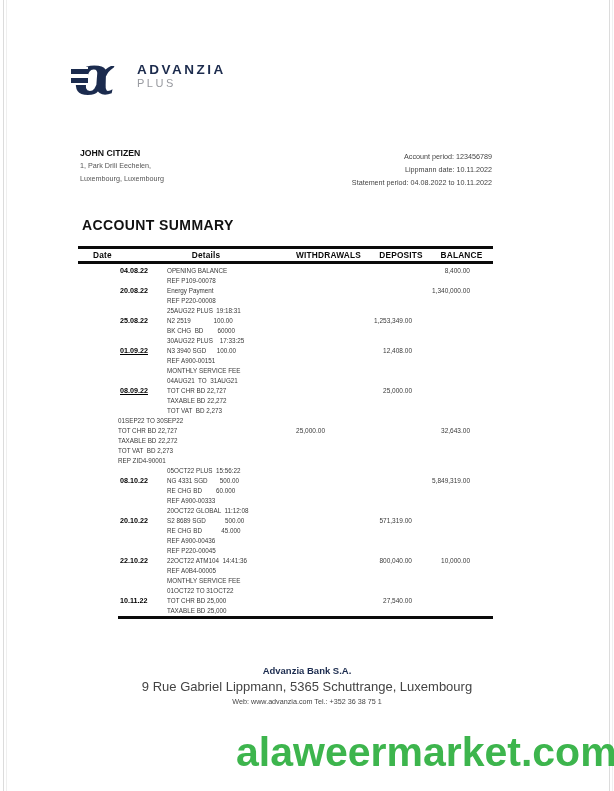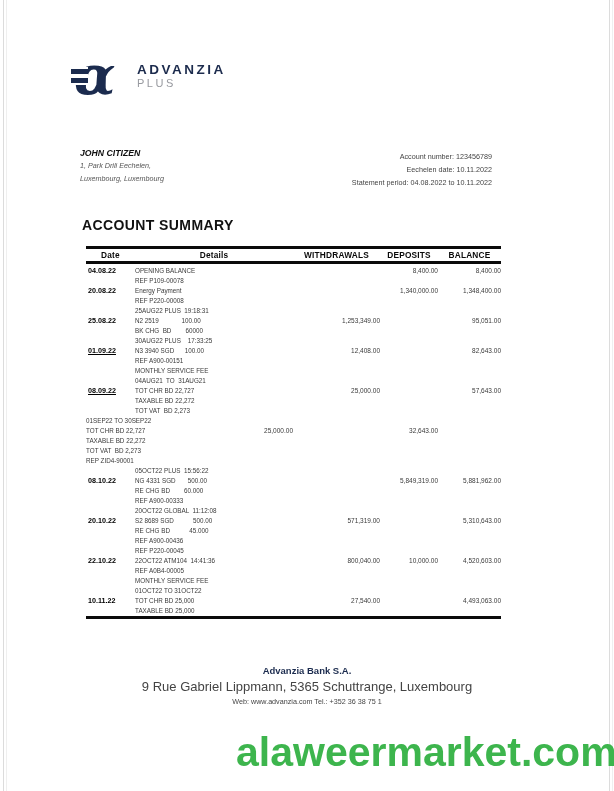--- a/index.html
+++ b/index.html
@@ -13,34 +13,34 @@
   
   .logo { position:absolute; left:74px; top:50px; display:flex; align-items:center; gap:11px; }
   .alpha-wrap { position:relative; width:52px; height:52px; }
   .alpha { font-family:"DejaVu Serif", serif; font-style:italic; font-weight:bold; font-size:54px; line-height:50px; color:#1b2b4e; }
   .ebar { position:absolute; left:-3px; width:17px; height:4.5px; background:#1b2b4e; box-shadow:0 -2px 0 #fff, 0 2px 0 #fff; }
   .ebar.b1 { top:19px; } .ebar.b2 { top:28px; }
   .brand-name { font-size:13.5px; font-weight:bold; letter-spacing:2.5px; color:#1c2b4d; line-height:15px; }
   .brand-type { font-size:11px; letter-spacing:2.5px; color:#97999f; line-height:13px; }
 
   
-  .customer { position:absolute; left:80px; top:147px;font-style:italic; }
+  .customer { position:absolute; left:80px; top:147px; }
   .customer-name { font-size:8.7px; font-weight:bold; color:#111; line-height:13px; }
   .customer-line { font-size:7.2px; color:#555; line-height:12.5px; }
   .acct-info { position:absolute; right:122px; top:150px; text-align:right; }
   .acct-line { font-size:7.2px; color:#444; line-height:13px; }
 
   
   .summary-title { position:absolute; left:82px; top:217px; font-size:14px; font-weight:bold; letter-spacing:0.4px; color:#111; }
 
   
-  .table { position:absolute; left:86px; top:246px; width:415px; }
+  .table { position:absolute; left:78px; top:246px; width:415px; }
   .thead { display:grid; grid-template-columns:49px 158px 87px 58px 63px; border-top:3px solid #0a0a0a; border-bottom:3px solid #0a0a0a; height:18px; align-items:center; }
   .th { font-size:8.3px; font-weight:bold; color:#0a0a0a; text-align:center; letter-spacing:0.2px; }
-  .tbody { height:355px; overflow:hidden; border-bottom:3px solid #0a0a0a; padding-top:2px; }
+  .tbody { height:355px; overflow:hidden; border-bottom:3px solid #0a0a0a; padding-top:2px;margin-left:40px; }
   .trow { display:grid; grid-template-columns:49px 158px 87px 58px 63px; }
   .c-date { font-size:7.2px; font-weight:bold; color:#000; line-height:10px; padding-left:2px; }
   .c-details { font-size:6.3px; color:#3a3a3a; }
   .dline { line-height:10px; white-space:pre; }
   .amt { font-size:6.5px; color:#3a3a3a; line-height:10px; text-align:right; }
 
   
   .footer { position:absolute; left:0; top:663px; width:614px; text-align:center; }
   .footer-bank { font-size:9.5px; font-weight:bold; color:#1b2b4e; line-height:16px; }
   .footer-addr { font-size:13px; color:#444; line-height:15px; }
@@ -70,22 +70,22 @@
     </div>
   </div>
 
   <div class="customer">
     <div class="customer-name">JOHN CITIZEN</div>
     <div class="customer-line">1, Park Drili Eechelen,</div>
     <div class="customer-line">Luxembourg, Luxembourg</div>
   </div>
 
   <div class="acct-info">
-    <div class="acct-line"><span>Account number:</span> <span>123456789</span></div>
-    <div class="acct-line"><span>Eechelen date:</span> <span>10.11.2022</span></div>
+    <div class="acct-line"><span>Account period:</span> <span>123456789</span></div>
+    <div class="acct-line"><span>Lippmann date:</span> <span>10.11.2022</span></div>
     <div class="acct-line"><span>Statement period:</span> <span>04.08.2022 to 10.11.2022</span></div>
   </div>
 
   <div class="summary-title">ACCOUNT SUMMARY</div>
 
   <div class="table">
     <div class="thead">
       <div class="th">Date</div>
       <div class="th">Details</div>
       <div class="th">WITHDRAWALS</div>

